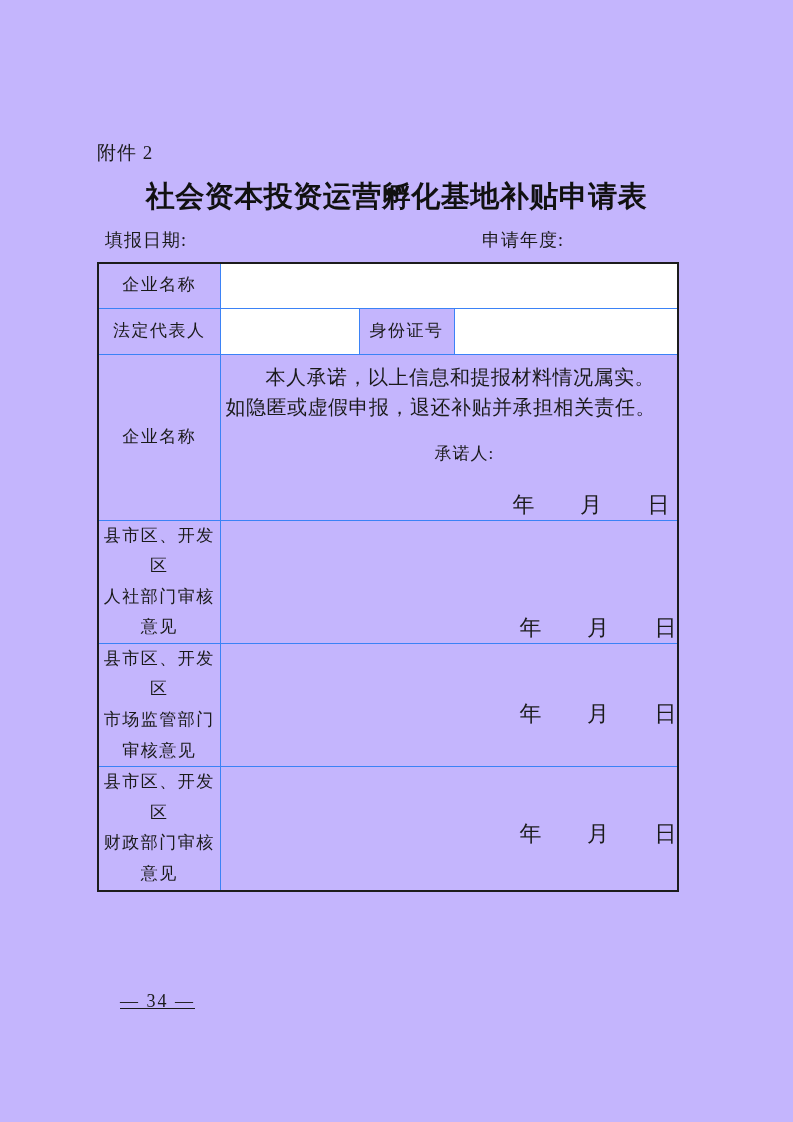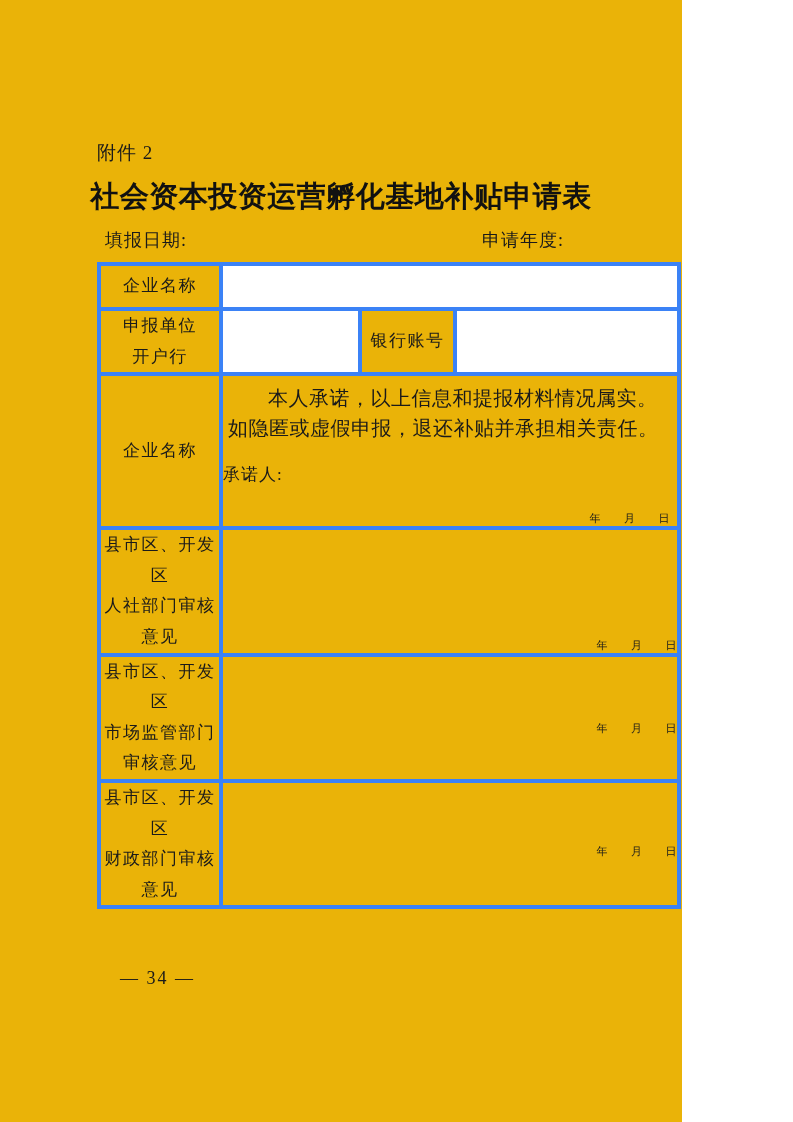--- a/index.html
+++ b/index.html
@@ -1,20 +1,20 @@
 <!DOCTYPE html>
 <html><head>
 <meta charset="utf-8">
 <style>
   html, body { margin: 0; padding: 0; background: #ffffff; }
   .page {
     position: relative;
-    width: 682px;
+    width: 793px;
     height: 1122px;
-    background: #eab308;
+    background: #c4b5fd;
     font-family: "Liberation Serif", "DejaVu Serif", serif;
     color: #1a1a1a;
     overflow: hidden;
   }
   .attachment {
     position: absolute;
     left: 97px;
     top: 140px;
     font-size: 19px;
     letter-spacing: 1px;
@@ -43,21 +43,21 @@
   table.form {
     position: absolute;
     left: 97px;
     top: 262px;
     width: 580px;
     border-collapse: collapse;
     table-layout: fixed;
     border: 2px solid #1c1c1c;
   }
   table.form td {
-    border: 4px solid #3b82f6;
+    border: 1px solid #3b82f6;
     padding: 0;
     overflow: hidden;
   }
   tr.r1 { height: 45px; }
   tr.r2 { height: 46px; }
   tr.r3 { height: 46px; }
   tr.r4 { height: 63px; }
   tr.r5 { height: 63px; }
   tr.r6 { height: 145px; }
   tr.r7 { height: 118px; }
@@ -77,25 +77,26 @@
   td.promise-cell { vertical-align: top; }
   .statement {
     margin: 7px 8px 0 5px;
     font-size: 20px;
     line-height: 1.5;
     text-indent: 2em;
     letter-spacing: 0.5px;
   }
   .signer {
     margin-top: 20px;
+    padding-left: 214px;
     font-size: 17px;
     letter-spacing: 1px;
   }
   .date-line {
-    font-size: 11px;
+    font-size: 22px;
     letter-spacing: 0.5px;
     white-space: pre;
   }
   .promise-date {
     margin-top: 25px;
     text-align: right;
     padding-right: 7px;
   }
   td.review-bottom {
     vertical-align: bottom;
@@ -106,23 +107,24 @@
     vertical-align: middle;
     text-align: right;
     padding-right: 7px;
   }
   td.review-mid.nudge18 { padding-top: 18px; }
   td.review-mid.nudge12 { padding-top: 12px; }
 
   .page-number {
     position: absolute;
     left: 120px;
-    top: 968px;
+    top: 991px;
     font-size: 18px;
     letter-spacing: 2px;
+    text-decoration: underline;
   }
 </style>
 </head>
 <body>
 
 <div class="page">
 
   <div class="attachment">附件 2</div>
 
   <h1 class="title">社会资本投资运营孵化基地补贴申请表</h1>
@@ -137,29 +139,28 @@
       <col style="width:95px">
       <col style="width:224px">
     </colgroup>
 
     <tbody>
         <tr class="r1">
       <td class="lab">企业名称</td>
       <td class="field" colspan="3"></td>
     </tr>
 
-
-
-    <tr class="r4">
-      <td class="lab">申报单位
-开户行</td>
+    <tr class="r2">
+      <td class="lab">法定代表人</td>
       <td class="field"></td>
-      <td class="lab">银行账号</td>
+      <td class="lab">身份证号</td>
       <td class="field"></td>
     </tr>
+
+
 
 
     <tr class="r6">
       <td class="lab">企业名称</td>
       <td class="promise-cell" colspan="3">
         <div class="statement">本人承诺，以上信息和提报材料情况属实。如隐匿或虚假申报，退还补贴并承担相关责任。</div>
         <div class="signer">承诺人:</div>
         <div class="date-line promise-date">年　　月　　日</div>
       </td>
     </tr>

